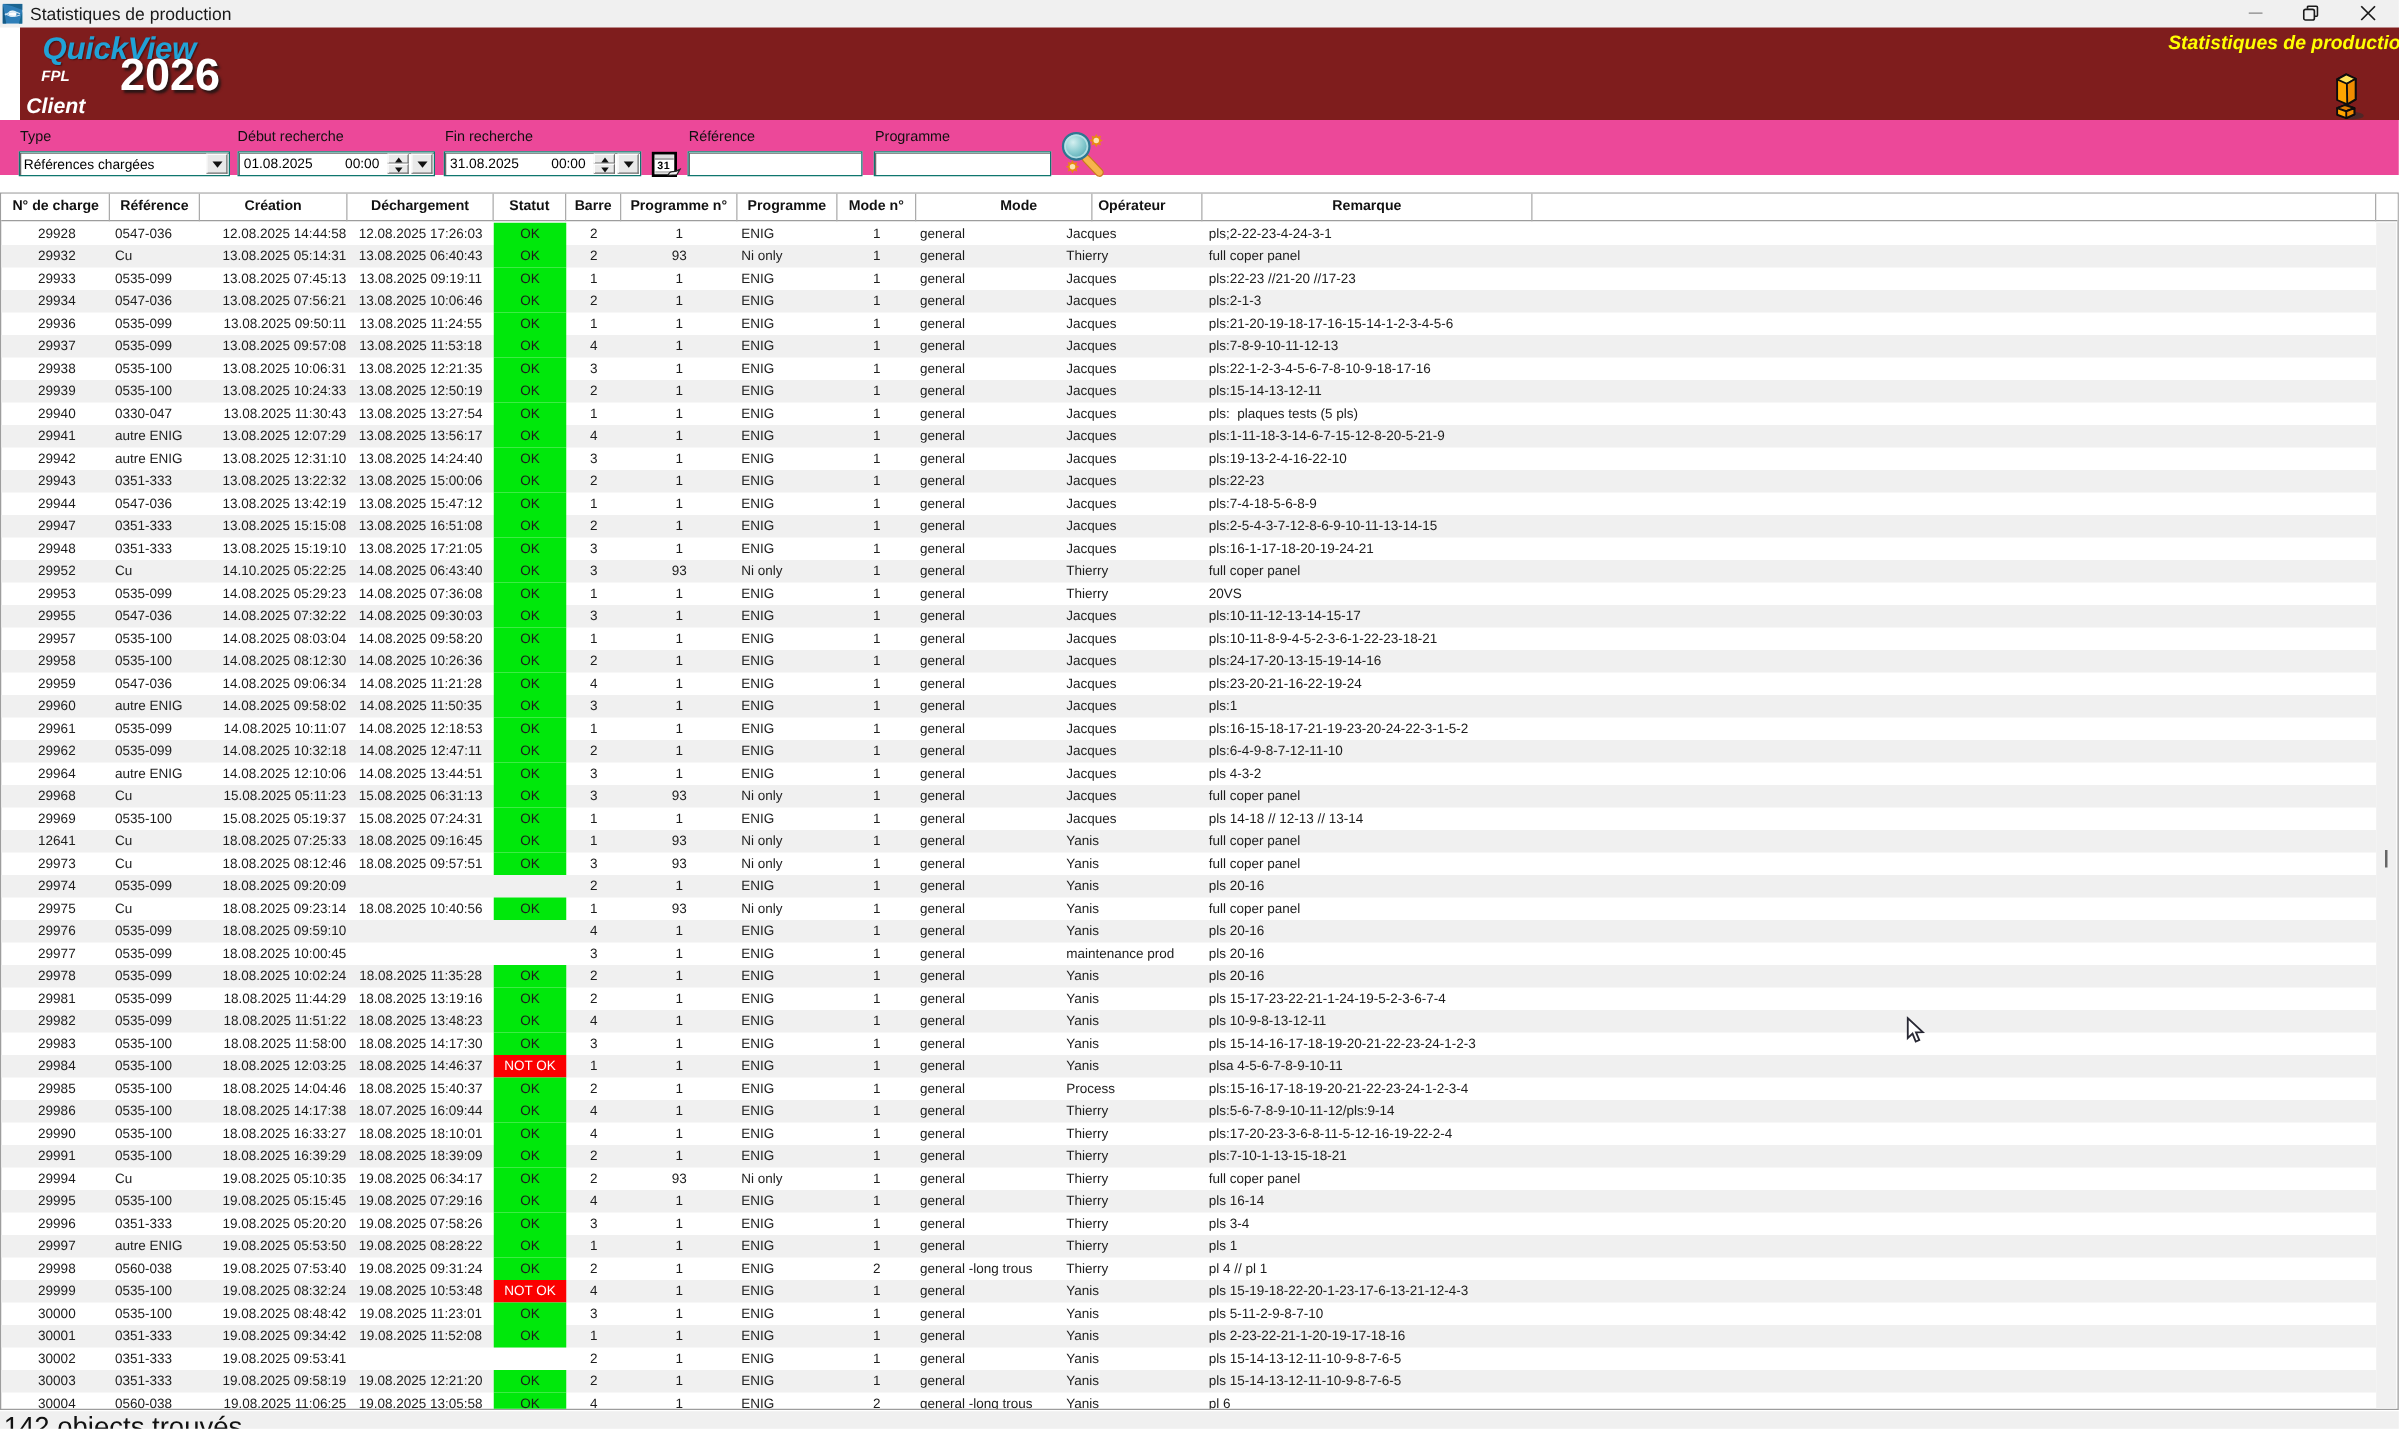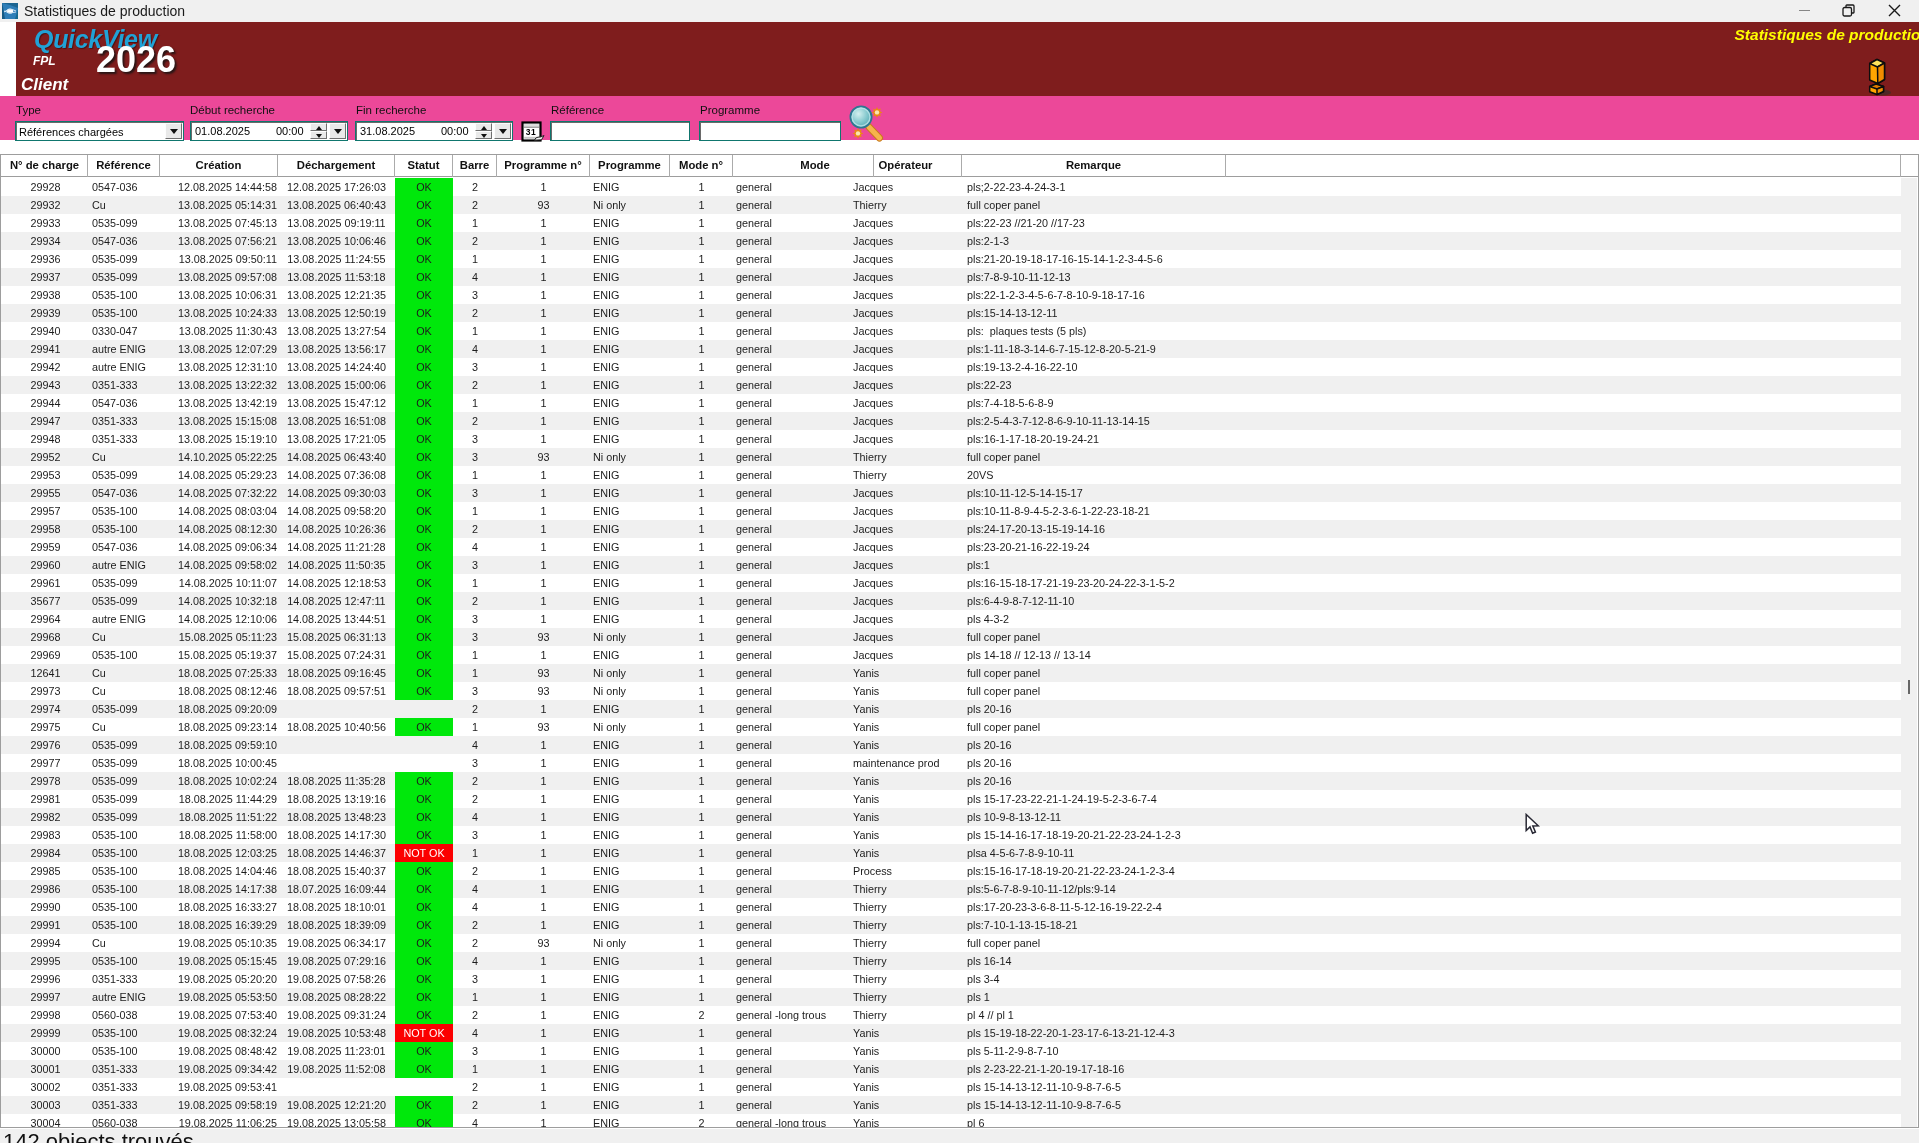--- a/index.html
+++ b/index.html
@@ -410,21 +410,21 @@
         <span class="c1">0547-036</span>
         <span class="c2">14.08.2025 07:32:22</span>
         <span class="c3">14.08.2025 09:30:03</span>
         <span class="c4 ok">OK</span>
         <span class="c5">3</span>
         <span class="c6">1</span>
         <span class="c7">ENIG</span>
         <span class="c8">1</span>
         <span class="c9">general</span>
         <span class="c10">Jacques</span>
-        <span class="c11">pls:10-11-12-5-14-15-17</span>
+        <span class="c11">pls:10-11-12-13-14-15-17</span>
       </div>
       <div class="r" style="top:324px">
         <span class="c0">29957</span>
         <span class="c1">0535-100</span>
         <span class="c2">14.08.2025 08:03:04</span>
         <span class="c3">14.08.2025 09:58:20</span>
         <span class="c4 ok">OK</span>
         <span class="c5">1</span>
         <span class="c6">1</span>
         <span class="c7">ENIG</span>
@@ -483,21 +483,21 @@
         <span class="c4 ok">OK</span>
         <span class="c5">1</span>
         <span class="c6">1</span>
         <span class="c7">ENIG</span>
         <span class="c8">1</span>
         <span class="c9">general</span>
         <span class="c10">Jacques</span>
         <span class="c11">pls:16-15-18-17-21-19-23-20-24-22-3-1-5-2</span>
       </div>
       <div class="r g" style="top:414px">
-        <span class="c0">35677</span>
+        <span class="c0">29962</span>
         <span class="c1">0535-099</span>
         <span class="c2">14.08.2025 10:32:18</span>
         <span class="c3">14.08.2025 12:47:11</span>
         <span class="c4 ok">OK</span>
         <span class="c5">2</span>
         <span class="c6">1</span>
         <span class="c7">ENIG</span>
         <span class="c8">1</span>
         <span class="c9">general</span>
         <span class="c10">Jacques</span>

